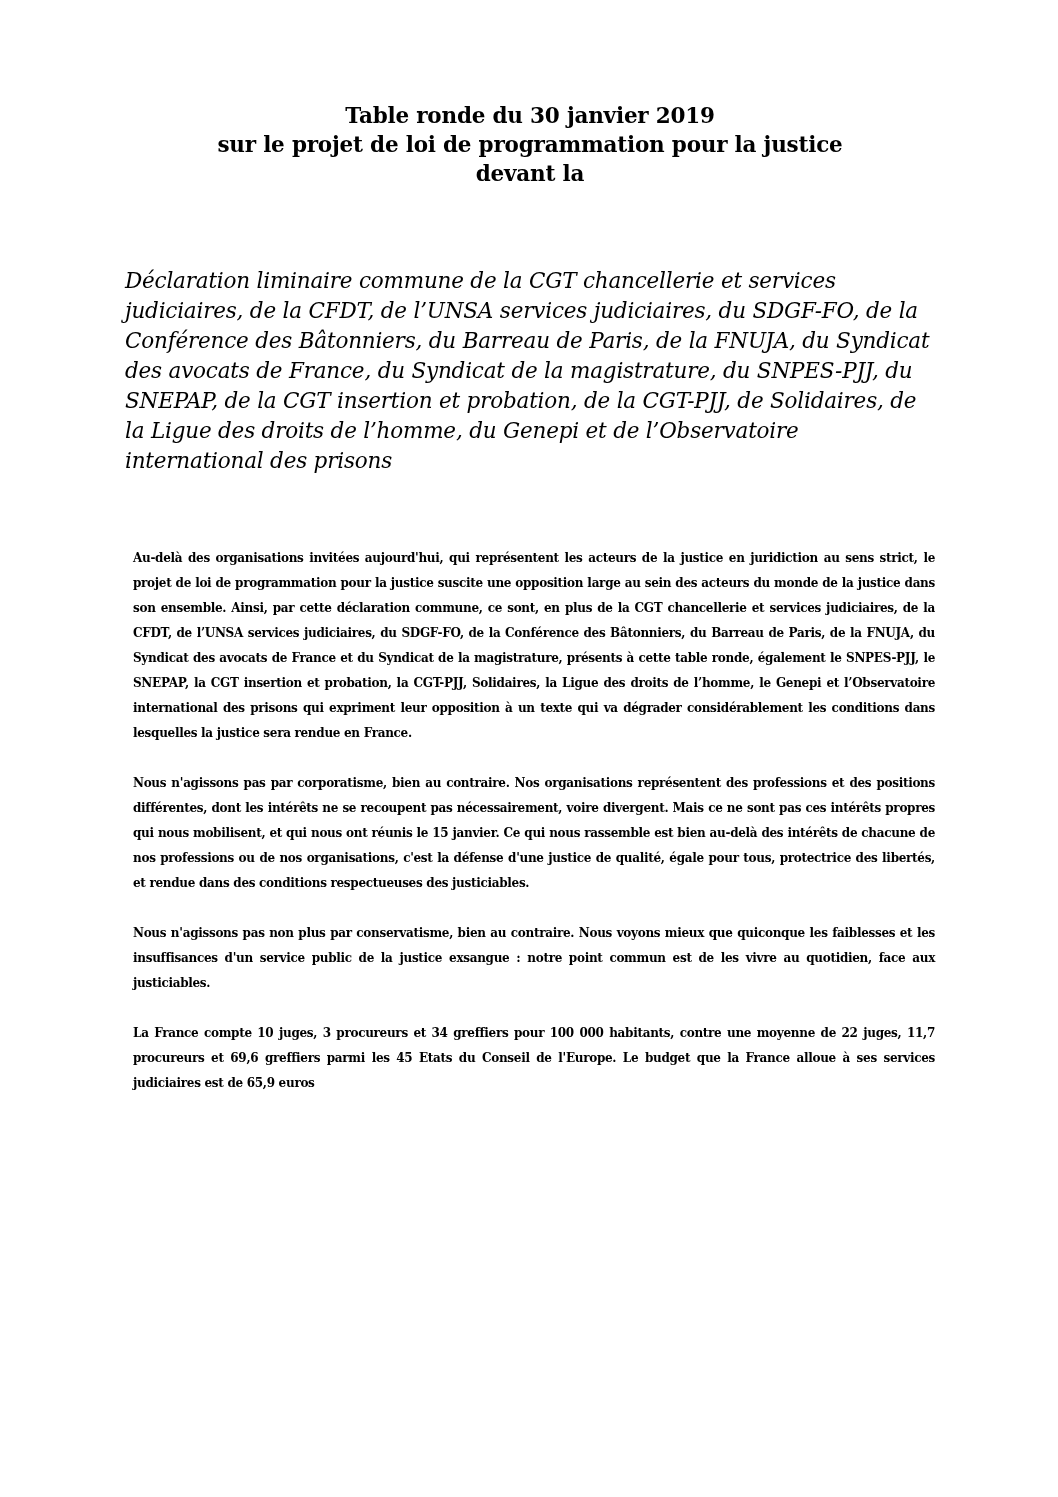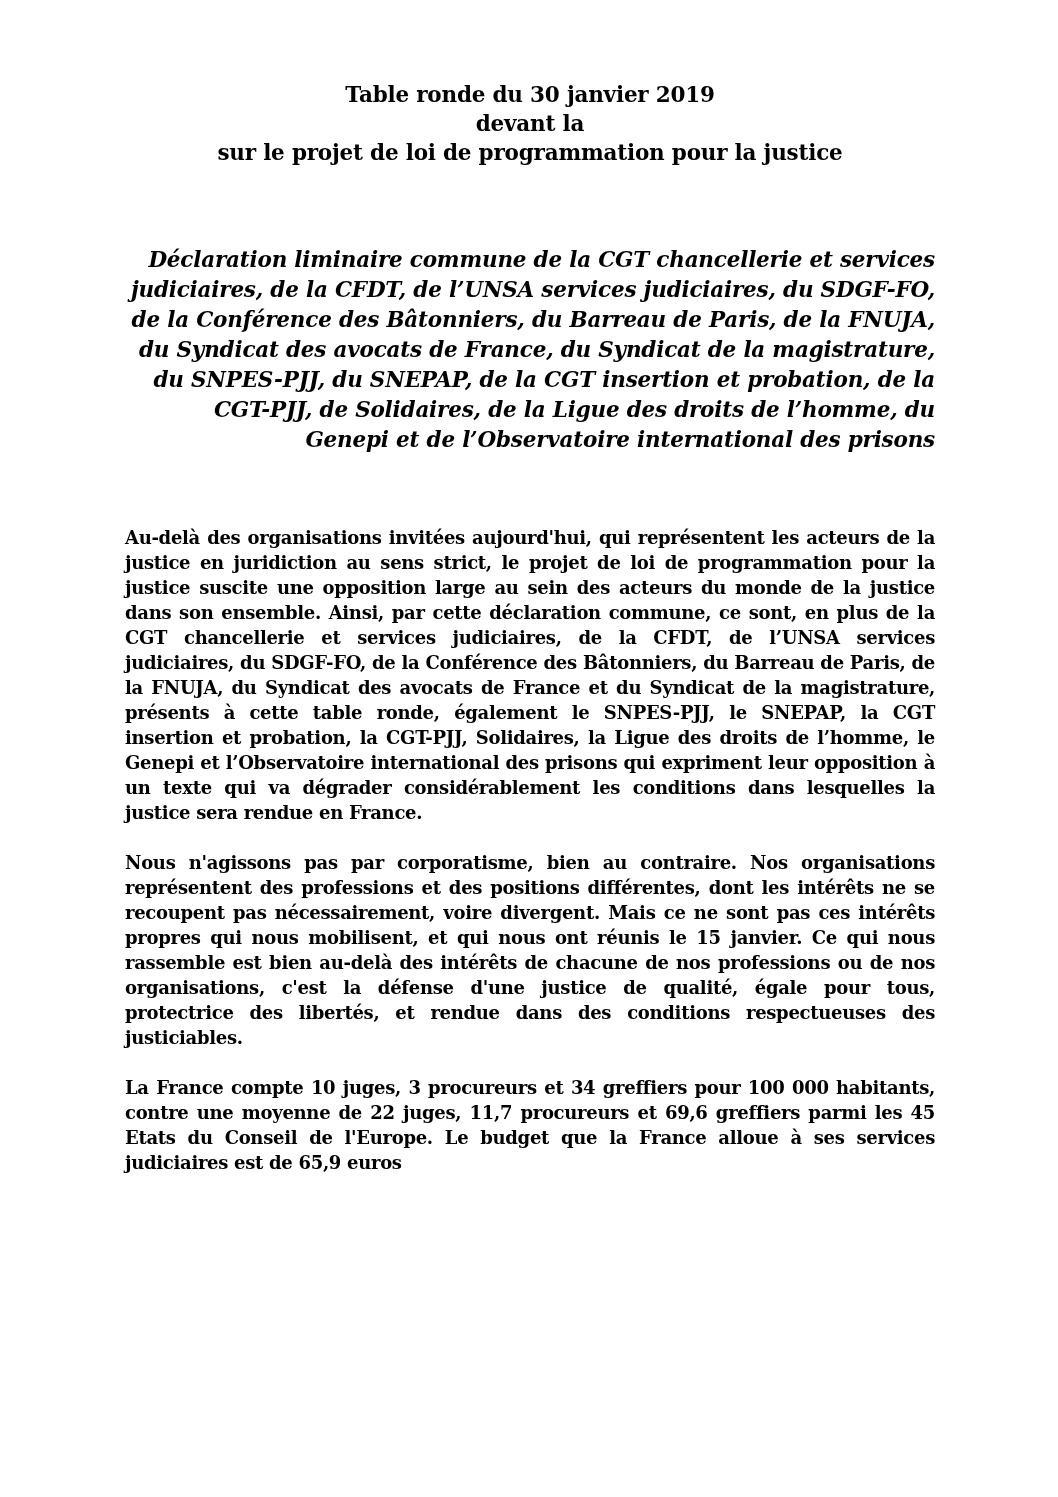--- a/index.html
+++ b/index.html
@@ -11,64 +11,65 @@
     width: 1058px;
     height: 1497px;
     overflow: hidden;
     font-family: "DejaVu Serif", serif;
     color: #000000;
   }
   .page {
     box-sizing: border-box;
     width: 1058px;
     height: 1497px;
-    padding: 80px 123px 40px 125px;
+    padding: 101px 123px 40px 125px;
     background: #ffffff;
   }
   .title-block {
     text-align: center;
     font-weight: bold;
     font-size: 21.5px;
     line-height: 29px;
     letter-spacing: -0.2px;
     margin: 0 0 78px 0;
   }
   .subtitle-block {
-    text-align: right;
-    font-weight: bold;
+    text-align: left;
+    font-weight: normal;
     font-style: italic;
     font-size: 21.5px;
     line-height: 30px;
     letter-spacing: -0.2px;
     margin: 0 0 70px 0;
   }
   .body-block p {
     text-align: justify;
     font-weight: bold;
-    font-size: 18px;
+    font-size: 12px;
     line-height: 25px;
     letter-spacing: -0.3px;
-    margin: 0 0 25px 0;
+    margin: 0 0 25px 8px;
   }
   .body-block p:last-child {
     margin-bottom: 0;
   }
 </style>
 </head>
 <body>
 
 <div class="page">
 
   <div class="title-block">
     <div>Table ronde du 30 janvier 2019</div>
+    <div>sur le projet de loi de programmation pour la justice</div>
     <div>devant la</div>
-    <div>sur le projet de loi de programmation pour la justice</div>
   </div>
 
   <div class="subtitle-block">Déclaration liminaire commune de la CGT chancellerie et services judiciaires, de la CFDT, de l’UNSA services judiciaires, du SDGF-FO, de la Conférence des Bâtonniers, du Barreau de Paris, de la FNUJA, du Syndicat des avocats de France, du Syndicat de la magistrature, du SNPES-PJJ, du SNEPAP, de la CGT insertion et probation, de la CGT-PJJ, de Solidaires, de la Ligue des droits de l’homme, du Genepi et de l’Observatoire international des prisons</div>
 
   <div class="body-block">
     <p>Au-delà des organisations invitées aujourd'hui, qui représentent les acteurs de la justice en juridiction au sens strict, le projet de loi de programmation pour la justice suscite une opposition large au sein des acteurs du monde de la justice dans son ensemble. Ainsi, par cette déclaration commune, ce sont, en plus de la CGT chancellerie et services judiciaires, de la CFDT, de l’UNSA services judiciaires, du SDGF-FO, de la Conférence des Bâtonniers, du Barreau de Paris, de la FNUJA, du Syndicat des avocats de France et du Syndicat de la magistrature, présents à cette table ronde, également le SNPES-PJJ, le SNEPAP, la CGT insertion et probation, la CGT-PJJ, Solidaires, la Ligue des droits de l’homme, le Genepi et l’Observatoire international des prisons qui expriment leur opposition à un texte qui va dégrader considérablement les conditions dans lesquelles la justice sera rendue en France.</p>
     <p>Nous n'agissons pas par corporatisme, bien au contraire. Nos organisations représentent des professions et des positions différentes, dont les intérêts ne se recoupent pas nécessairement, voire divergent. Mais ce ne sont pas ces intérêts propres qui nous mobilisent, et qui nous ont réunis le 15 janvier. Ce qui nous rassemble est bien au-delà des intérêts de chacune de nos professions ou de nos organisations, c'est la défense d'une justice de qualité, égale pour tous, protectrice des libertés, et rendue dans des conditions respectueuses des justiciables.</p>
+    <p>Nous n'agissons pas non plus par conservatisme, bien au contraire. Nous voyons mieux que quiconque les faiblesses et les insuffisances d'un service public de la justice exsangue : notre point commun est de les vivre au quotidien, face aux justiciables.</p>
     <p>La France compte 10 juges, 3 procureurs et 34 greffiers pour 100 000 habitants, contre une moyenne de 22 juges, 11,7 procureurs et 69,6 greffiers parmi les 45 Etats du Conseil de l'Europe. Le budget que la France alloue à ses services judiciaires est de 65,9 euros</p>
   </div>
 
 </div>
 
 </body></html>

